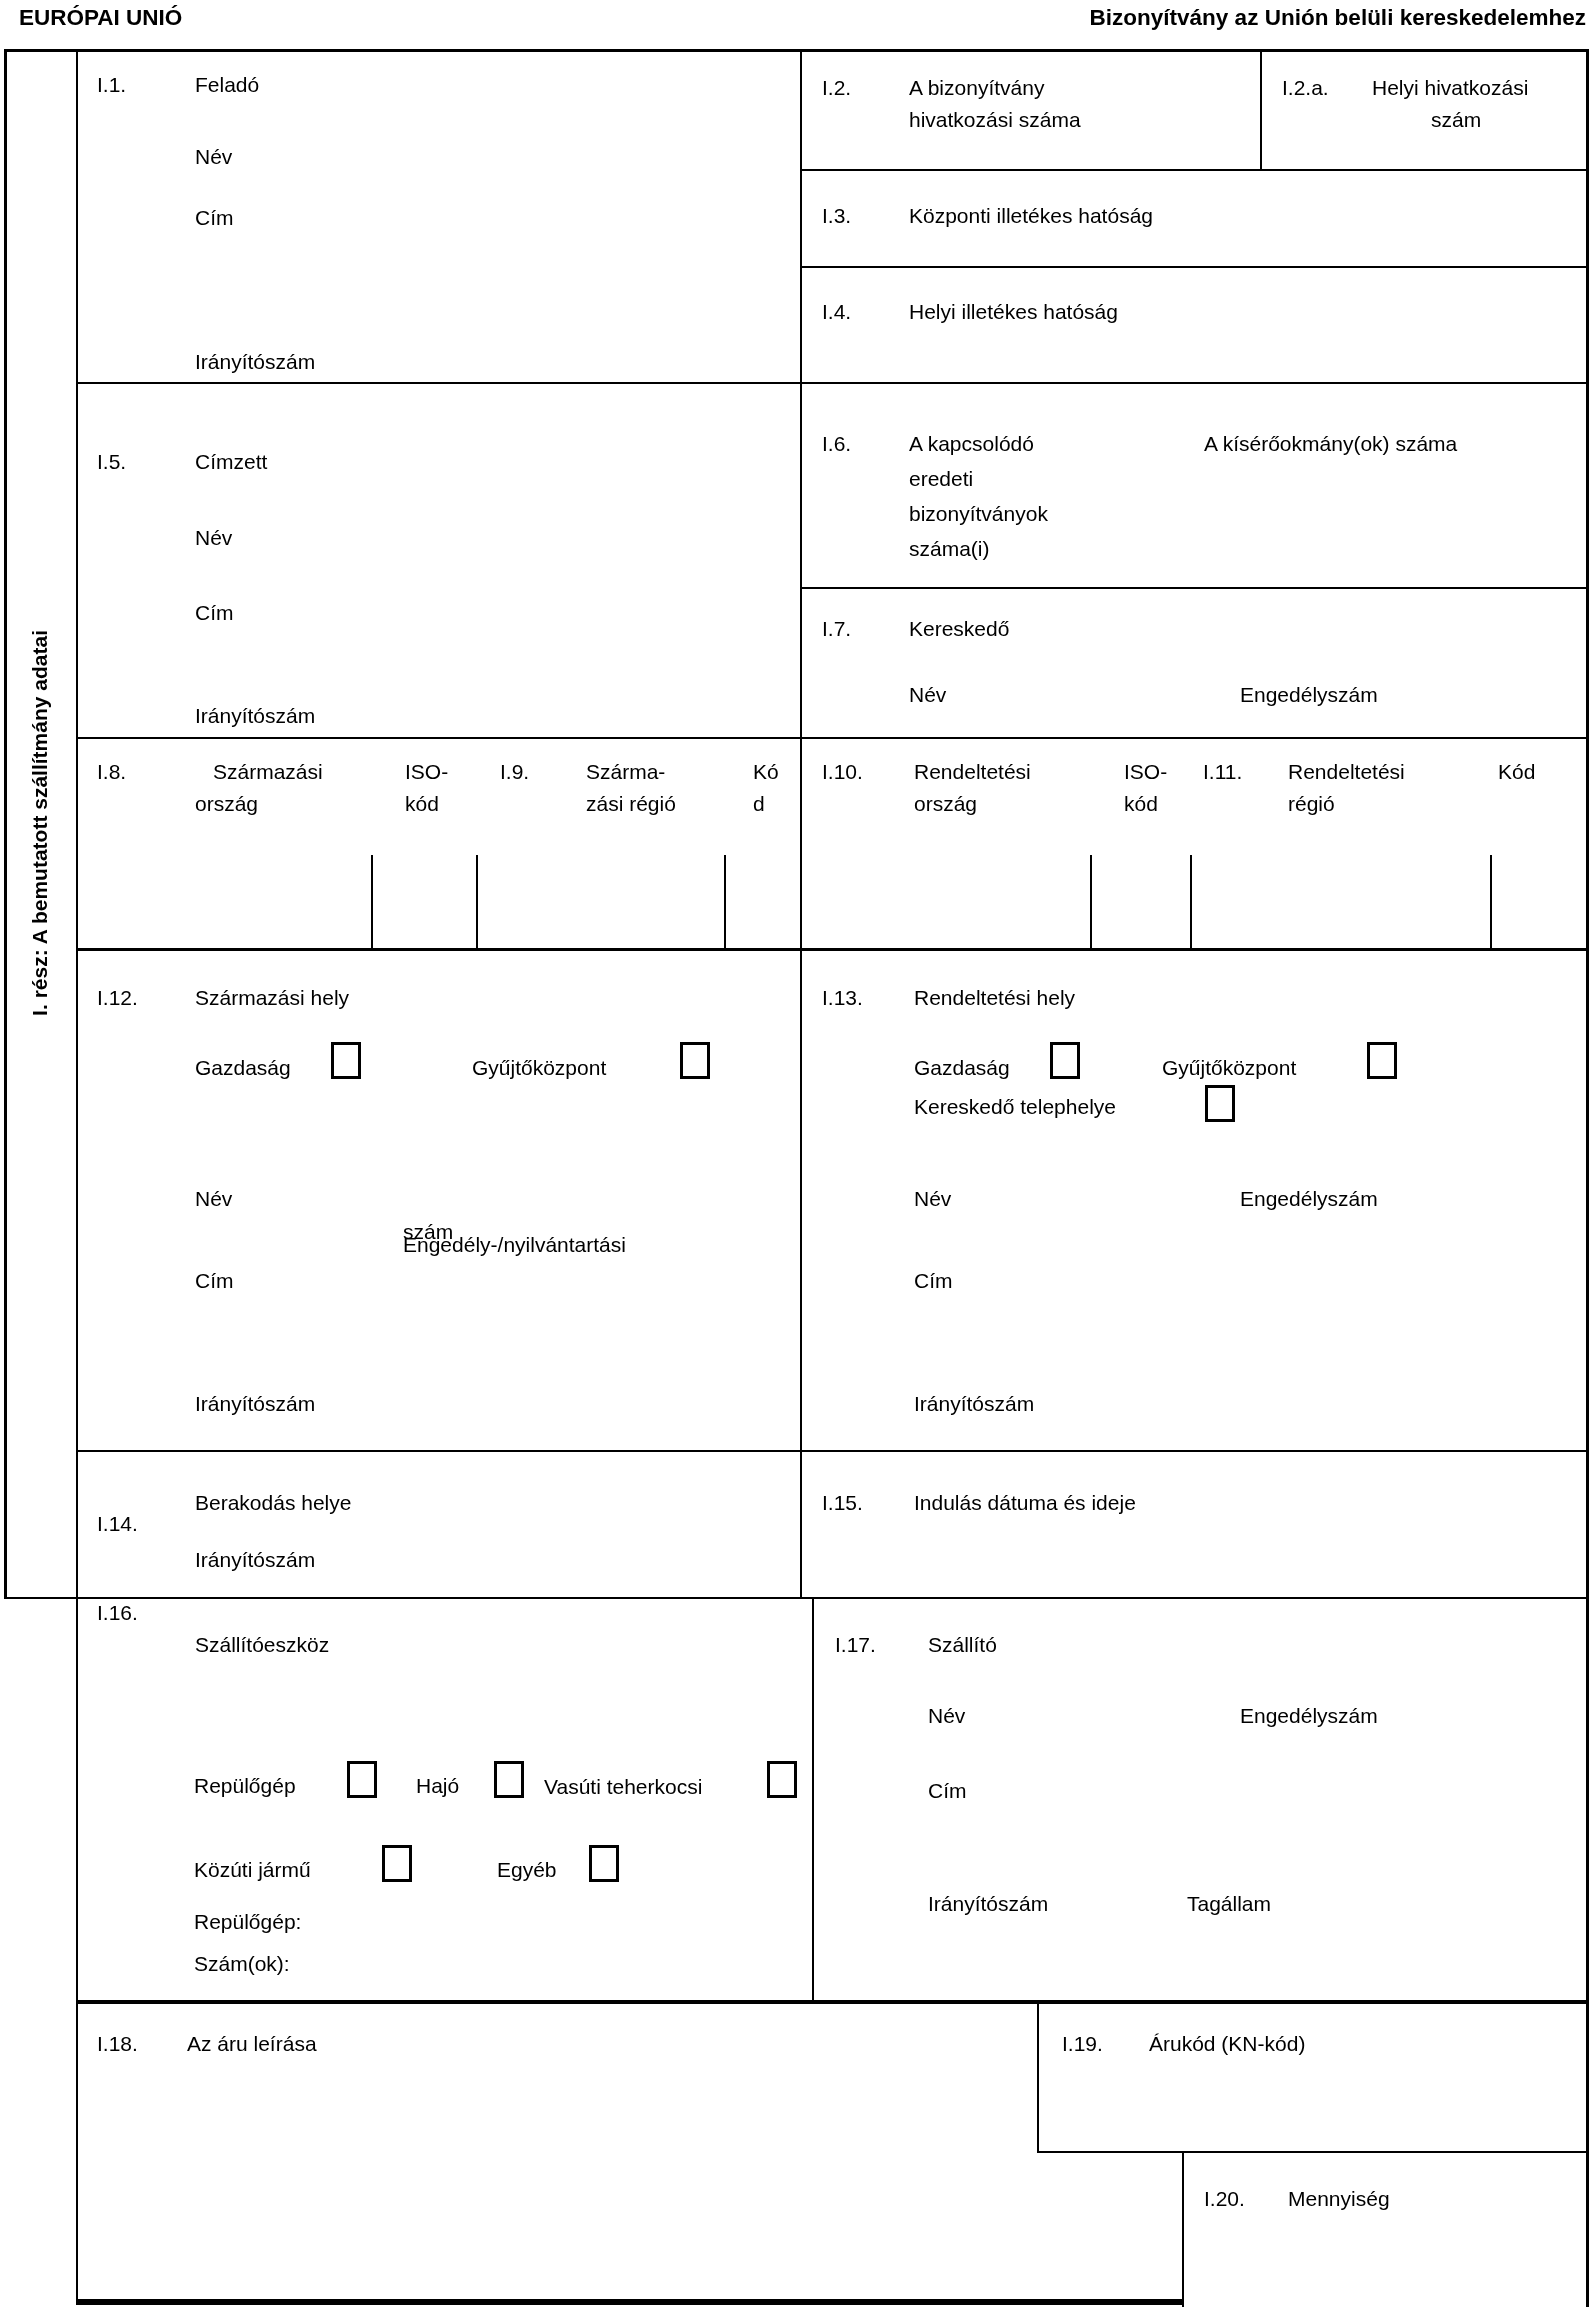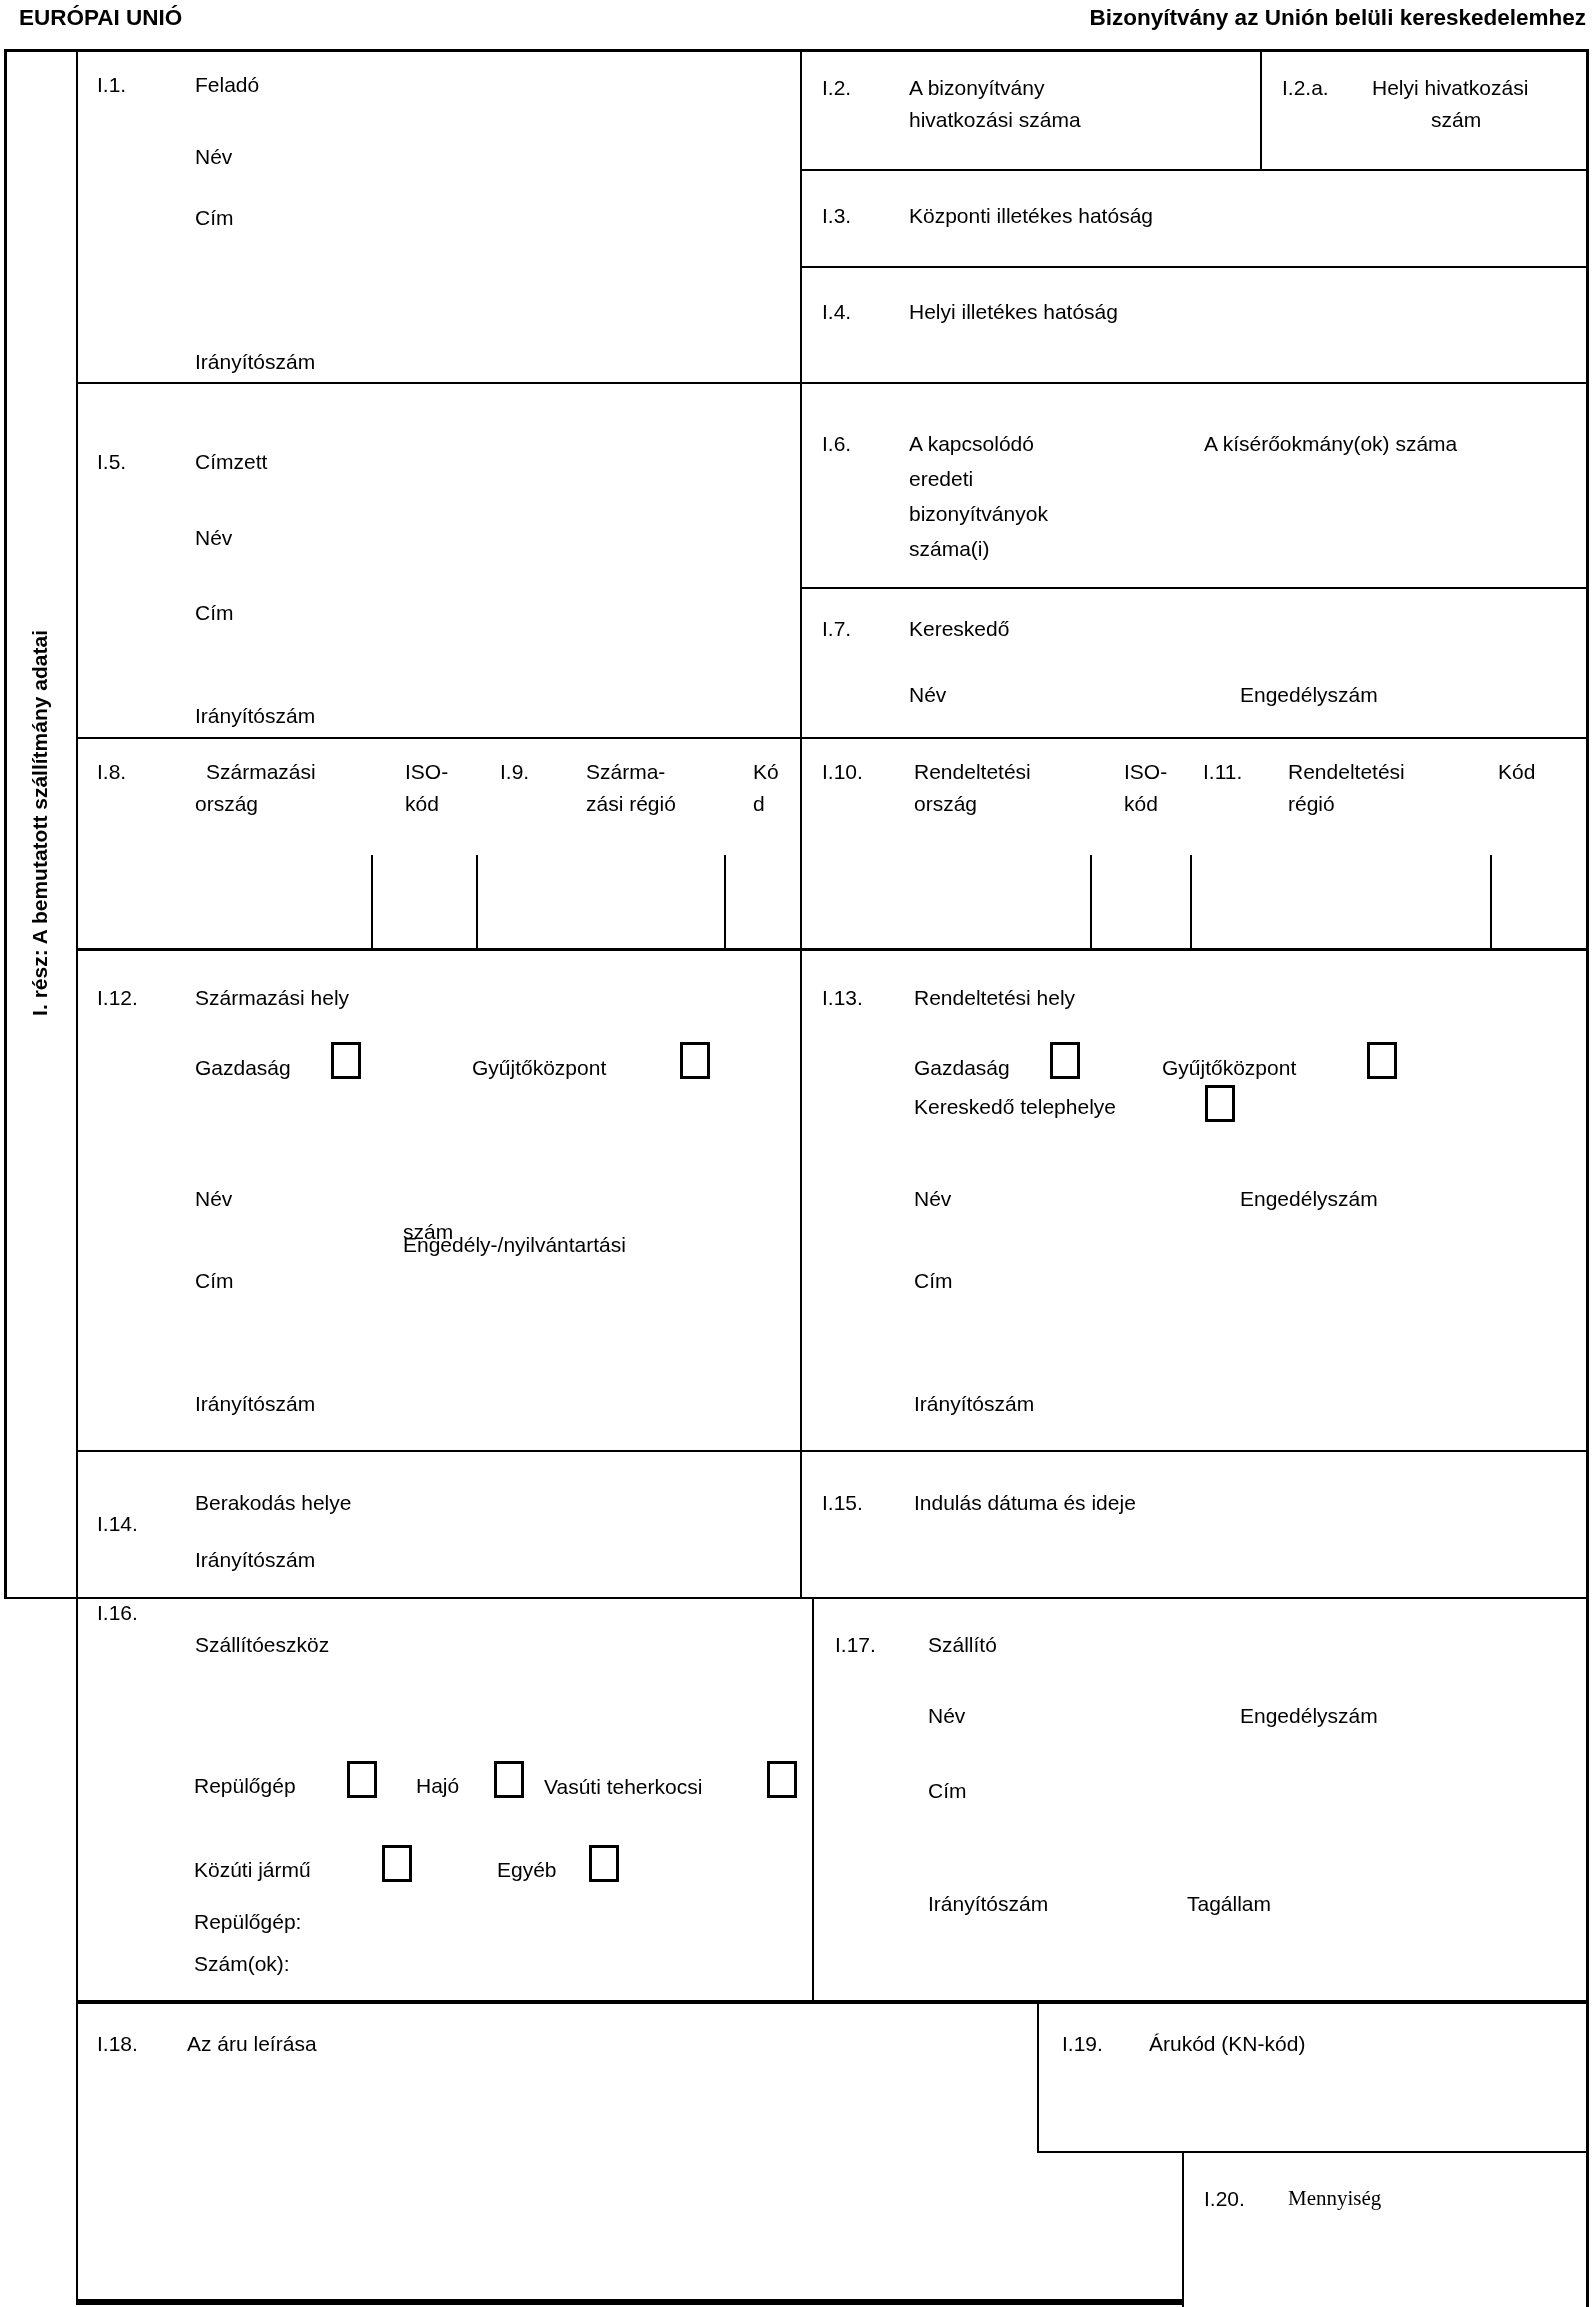--- a/index.html
+++ b/index.html
@@ -91,21 +91,21 @@
   <span class="t" style="left:909px; top:501px;">bizonyítványok</span>
   <span class="t" style="left:909px; top:536px;">száma(i)</span>
   <span class="t" style="left:1204px; top:431px;">A kísérőokmány(ok) száma</span>
 
   <span class="t" style="left:822px; top:616px;">I.7.</span>
   <span class="t" style="left:909px; top:616px;">Kereskedő</span>
   <span class="t" style="left:909px; top:682px;">Név</span>
   <span class="t" style="left:1240px; top:682px;">Engedélyszám</span>
 
   <span class="t" style="left:97px; top:759px;">I.8.</span>
-  <span class="t" style="left:206px; top:759px;">Származási</span>
+  <span class="t" style="left:213px; top:759px;">Származási</span>
   <span class="t" style="left:195px; top:791px;">ország</span>
   <span class="t" style="left:405px; top:759px;">ISO-</span>
   <span class="t" style="left:405px; top:791px;">kód</span>
   <span class="t" style="left:500px; top:759px;">I.9.</span>
   <span class="t" style="left:586px; top:759px;">Szárma-</span>
   <span class="t" style="left:586px; top:791px;">zási régió</span>
   <span class="t" style="left:753px; top:759px;">Kó</span>
   <span class="t" style="left:753px; top:791px;">d</span>
 
   <span class="t" style="left:822px; top:759px;">I.10.</span>
@@ -170,16 +170,16 @@
   <span class="t" style="left:1240px; top:1703px;">Engedélyszám</span>
   <span class="t" style="left:928px; top:1778px;">Cím</span>
   <span class="t" style="left:928px; top:1891px;">Irányítószám</span>
   <span class="t" style="left:1187px; top:1891px;">Tagállam</span>
 
   <span class="t" style="left:97px; top:2031px;">I.18.</span>
   <span class="t" style="left:187px; top:2031px;">Az áru leírása</span>
   <span class="t" style="left:1062px; top:2031px;">I.19.</span>
   <span class="t" style="left:1149px; top:2031px;">Árukód (KN-kód)</span>
   <span class="t" style="left:1204px; top:2186px;">I.20.</span>
-  <span class="t" style="left:1288px; top:2186px;font-family:Liberation Serif, serif;">Mennyiség</span>
+  <span class="t" style="left:1288px; top:2186px;">Mennyiség</span>
 
 </div>
 
 
 </body></html>

